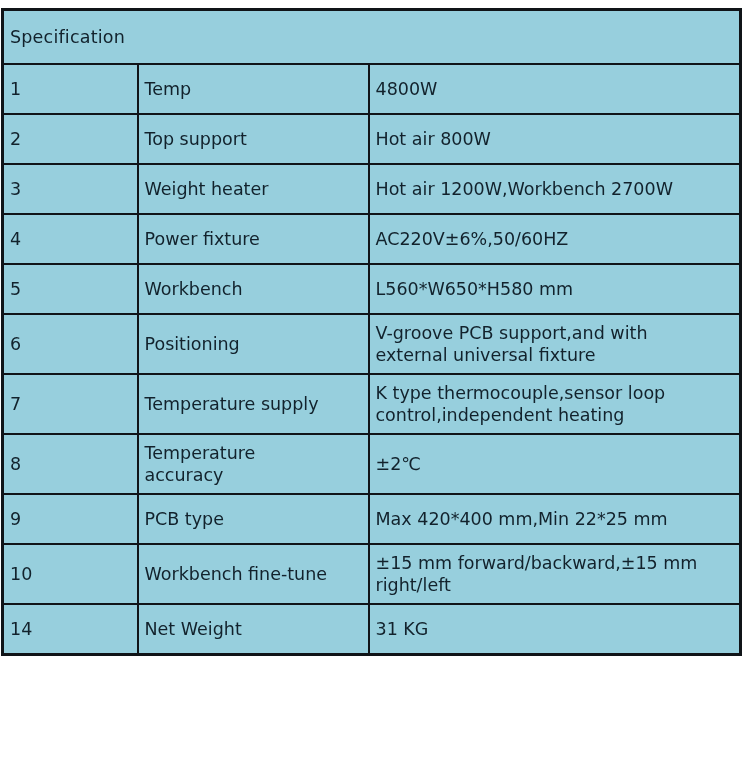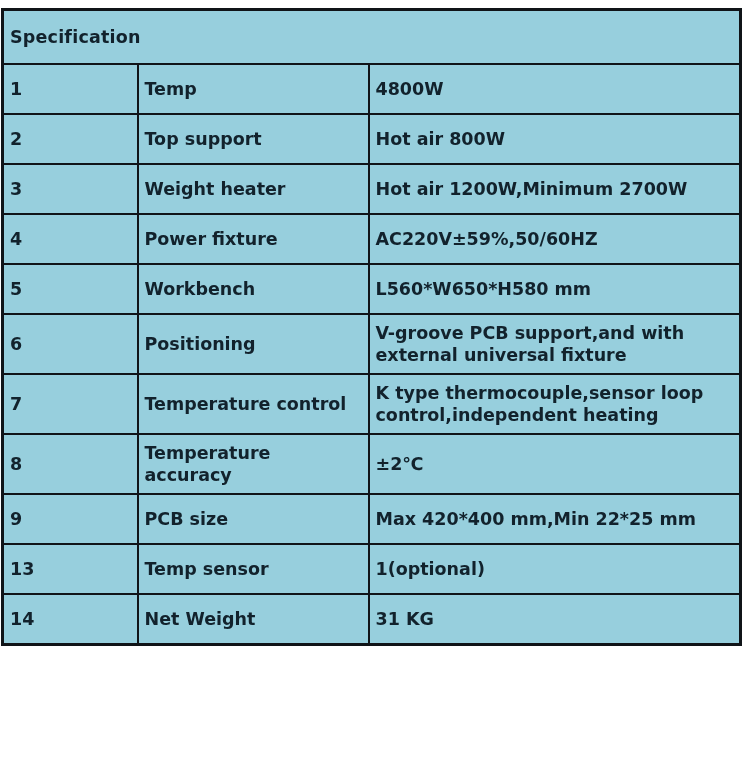--- a/index.html
+++ b/index.html
@@ -24,21 +24,21 @@
   }
   table.spec td, table.spec th {
     border: 2px solid #101418;
     color: #12222c;
     vertical-align: middle;
     font-size: 17.5px;
     line-height: 22px;
     white-space: pre-line;
     overflow: hidden;
     padding: 2px 4px 2px 6px;
-    font-weight: bold;
+    font-weight: normal;
     text-align: left;
   }
   th.spec-title {
     text-align: center;
     font-size: 21px;
     height: 48px;
     letter-spacing: 0.2px;
   }
   col.c-num   { width: 135px; }
   col.c-label { width: 231px; }
@@ -69,59 +69,60 @@
         <td>4800W</td>
       </tr>
       <tr class="row">
         <td class="cell-num">2</td>
         <td>Top support</td>
         <td>Hot air 800W</td>
       </tr>
       <tr class="row">
         <td class="cell-num">3</td>
         <td>Weight heater</td>
-        <td>Hot air 1200W,Minimum 2700W</td>
+        <td>Hot air 1200W,Workbench 2700W</td>
       </tr>
       <tr class="row">
         <td class="cell-num">4</td>
         <td>Power fixture</td>
-        <td>AC220V±59%,50/60HZ</td>
+        <td>AC220V±6%,50/60HZ</td>
       </tr>
       <tr class="row">
         <td class="cell-num">5</td>
         <td>Workbench</td>
         <td>L560*W650*H580 mm</td>
       </tr>
       <tr class="row-tall">
         <td class="cell-num">6</td>
         <td>Positioning</td>
         <td>V-groove PCB support,and with
 external universal fixture</td>
       </tr>
       <tr class="row-tall">
         <td class="cell-num">7</td>
-        <td>Temperature control</td>
+        <td>Temperature supply</td>
         <td>K type thermocouple,sensor loop
 control,independent heating</td>
       </tr>
       <tr class="row-tall">
         <td class="cell-num">8</td>
         <td>Temperature
 accuracy</td>
         <td>±2℃</td>
       </tr>
       <tr class="row">
         <td class="cell-num">9</td>
-        <td>PCB size</td>
+        <td>PCB type</td>
         <td>Max 420*400 mm,Min 22*25 mm</td>
       </tr>
-      <tr class="row">
-        <td class="cell-num">13</td>
-        <td>Temp sensor</td>
-        <td>1(optional)</td>
+      <tr class="row-tall">
+        <td class="cell-num">10</td>
+        <td>Workbench fine-tune</td>
+        <td>±15 mm forward/backward,±15 mm
+right/left</td>
       </tr>
       <tr class="row">
         <td class="cell-num">14</td>
         <td>Net Weight</td>
         <td>31 KG</td>
       </tr>
     </tbody>
   </table>
 </div>
 

